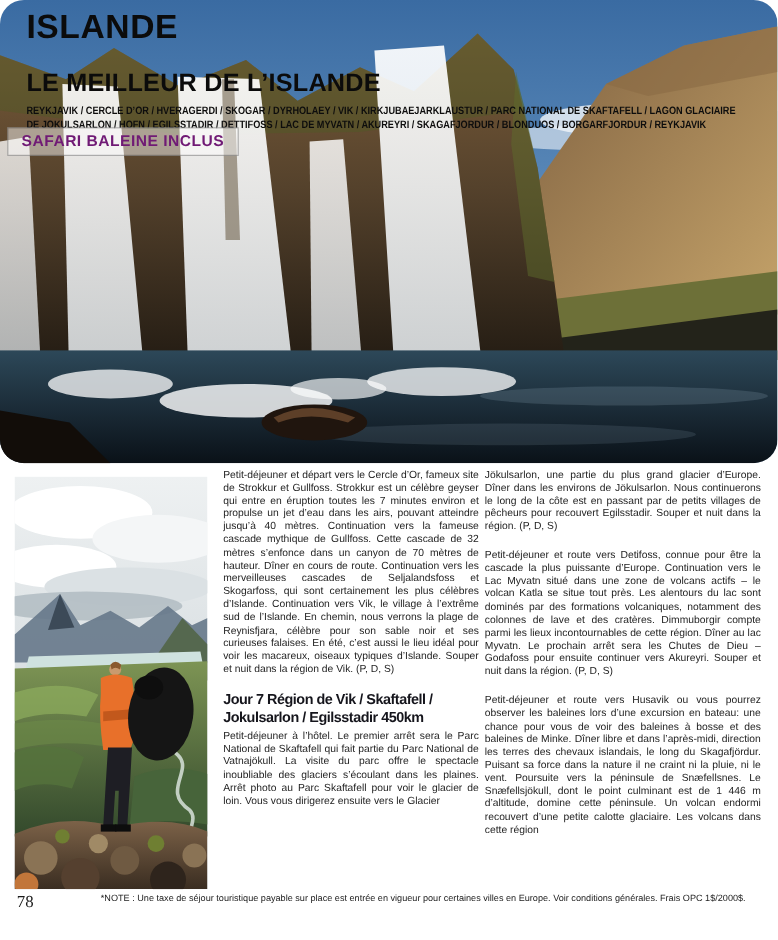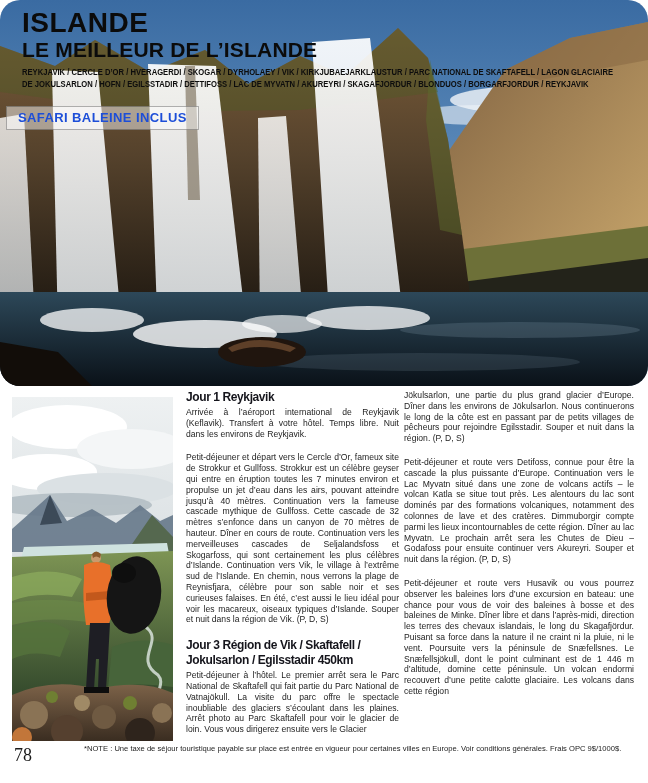--- a/index.html
+++ b/index.html
@@ -5,43 +5,43 @@
   * { margin:0; padding:0; box-sizing:border-box; }
   html,body { background:#ffffff; }
   body { font-family:"Liberation Sans", sans-serif; }
   .page { position:relative; width:648px; height:783px; background:#ffffff; overflow:hidden; }
 
   
   .hero { position:absolute; left:0; top:0; width:648px; height:386px; overflow:hidden;border-radius:20px; }
   .hero svg { position:absolute; left:0; top:0; width:100%; height:100%; display:block; }
   .hero-text { position:absolute; left:22px; top:8px; width:612px; color:#0b0b0b; }
   .hero-title { font-size:28px; font-weight:bold; letter-spacing:0.5px; line-height:30px; color:#0b0b0b; }
-  .hero-subtitle { font-size:21px; font-weight:bold; letter-spacing:0.2px; line-height:23px; color:#0b0b0b; }
+  .hero-subtitle { font-size:21px; font-weight:bold; letter-spacing:0.2px; line-height:23px; color:#0b0b0b;margin-top:20px; }
   .route-line { font-size:8.9px; font-weight:bold; line-height:11px; white-space:nowrap;
                 transform:scaleX(0.86); transform-origin:left center; color:#0d0d0d; margin-top:1px; }
   .routes { margin-top:6px; }
   .badge { position:absolute; left:6px; top:106px; padding:3px 11px 4px 11px;
            background:rgba(255,255,255,0.48); border:1px solid rgba(40,40,40,0.35);
-           font-size:13px; font-weight:bold; letter-spacing:0.4px; color:#1d4ed8; }
+           font-size:13px; font-weight:bold; letter-spacing:0.4px; color:#701a75; }
 
   
   .side-photo { position:absolute; left:12px; top:397px; width:161px; height:344px; overflow:hidden; }
   .side-photo svg { display:block; width:100%; height:100%; }
 
   .col { position:absolute; top:390px; }
   .col1 { left:186px; width:213px; }
   .col2 { left:404px; width:230px; }
   .day { margin-bottom:13px; }
   .day h3 { font-size:12px; line-height:15px; font-weight:bold; letter-spacing:-0.4px; color:#15151c; margin-bottom:2px; }
   .day p { font-size:8.6px; line-height:10.8px; color:#1d1d1d; text-align:justify; }
   .cont p { margin-top:0; }
 
   
   .footer { position:absolute; left:0; top:744px; width:648px; }
-  .page-number { position:absolute; left:14px; top:1px; font-family:"Liberation Serif", serif; font-size:18px; color:#1a1a1a; }
+  .page-number { position:absolute; left:14px; top:1px; font-family:"Liberation Serif", serif; font-size:14px; color:#1a1a1a; }
   .notes { position:absolute; left:84px; top:0; width:556px; font-size:7.6px; line-height:9.6px; color:#1c1c1c; }
 </style>
 </head>
 <body>
 
 <div class="page">
 
   <div class="hero">
     <svg viewBox="0 0 648 386" preserveAspectRatio="none" aria-hidden="true">
       <defs>
@@ -167,44 +167,40 @@
       <ellipse cx="122" cy="198" rx="27" ry="39" fill="#151515" transform="rotate(8 122 198)"></ellipse>
       <ellipse cx="112" cy="176" rx="12" ry="10" fill="#0e0e0e"></ellipse>
       <path d="M78,226 L98,226 L96,262 L94,292 L86,292 L87,262 L84,262 L82,292 L74,292 L76,258 Z" fill="#1e1e24"></path>
       <rect x="72" y="290" width="13" height="6" fill="#0d0d0d"></rect>
       <rect x="84" y="290" width="13" height="6" fill="#0d0d0d"></rect>
     </svg>
   </div>
 
   <div class="col col1">
     <div class="day">
-      <h3>Jour 1  Reykjavik</h3>
-      <p>Arrivée à l’aéroport international de Reykjavik (Keflavik). Transfert à votre hôtel. Temps libre. Nuit dans les environs de Reykjavik.</p>
-    </div>
-    <div class="day">
       <p>Petit-déjeuner et départ vers le Cercle d’Or, fameux site de Strokkur et Gullfoss. Strokkur est un célèbre geyser qui entre en éruption toutes les 7 minutes environ et propulse un jet d’eau dans les airs, pouvant atteindre jusqu’à 40 mètres. Continuation vers la fameuse cascade mythique de Gullfoss. Cette cascade de 32 mètres s’enfonce dans un canyon de 70 mètres de hauteur. Dîner en cours de route. Continuation vers les merveilleuses cascades de Seljalandsfoss et Skogarfoss, qui sont certainement les plus célèbres d’Islande. Continuation vers Vik, le village à l’extrême sud de l’Islande. En chemin, nous verrons la plage de Reynisfjara, célèbre pour son sable noir et ses curieuses falaises. En été, c’est aussi le lieu idéal pour voir les macareux, oiseaux typiques d’Islande. Souper et nuit dans la région de Vik. (P, D, S)</p>
     </div>
     <div class="day">
-      <h3>Jour 3  Région de Vik / Skaftafell / Jokulsarlon / Egilsstadir 450km</h3>
+      <h3>Jour 7  Région de Vik / Skaftafell / Jokulsarlon / Egilsstadir 450km</h3>
       <p>Petit-déjeuner à l’hôtel.  Le premier arrêt sera le Parc National de Skaftafell qui fait partie du Parc National de Vatnajökull. La visite du parc offre le spectacle inoubliable des glaciers s’écoulant dans les plaines. Arrêt photo au Parc Skaftafell pour voir le glacier de loin. Vous vous dirigerez ensuite vers le Glacier</p>
     </div>
   </div>
 
   <div class="col col2">
     <div class="day cont">
-      <p>Jökulsarlon, une partie du plus grand glacier d’Europe. Dîner dans les environs de Jökulsarlon. Nous continuerons le long de la côte est en passant par de petits villages de pêcheurs pour rejoindre Egilsstadir. Souper et nuit dans la région.  (P, D, S)</p>
+      <p>Jökulsarlon, une partie du plus grand glacier d’Europe. Dîner dans les environs de Jökulsarlon. Nous continuerons le long de la côte est en passant par de petits villages de pêcheurs pour recouvert Egilsstadir. Souper et nuit dans la région.  (P, D, S)</p>
     </div>
     <div class="day">
       <p>Petit-déjeuner et route vers Detifoss, connue pour être la cascade la plus puissante d’Europe. Continuation vers le Lac Myvatn situé dans une zone de volcans actifs – le volcan Katla se situe tout près. Les alentours du lac sont dominés par des formations volcaniques, notamment des colonnes de lave et des cratères. Dimmuborgir compte parmi les lieux incontournables de cette région. Dîner au lac Myvatn. Le prochain arrêt sera les Chutes de Dieu – Godafoss pour ensuite continuer vers Akureyri. Souper et nuit dans la région. (P, D, S)</p>
     </div>
     <div class="day">
       <p>Petit-déjeuner et route vers Husavik ou vous pourrez observer les baleines lors d’une excursion en bateau: une chance pour vous de voir des baleines à bosse et des baleines de Minke. Dîner libre et dans l’après-midi, direction les terres des chevaux islandais, le long du Skagafjördur. Puisant sa force dans la nature il ne craint ni la pluie, ni le vent. Poursuite vers la péninsule de Snæfellsnes. Le Snæfellsjökull, dont le point culminant est de 1 446 m d’altitude, domine cette péninsule. Un volcan endormi recouvert d’une petite calotte glaciaire. Les volcans dans cette région</p>
     </div>
   </div>
 
   <div class="footer">
     <div class="page-number">78</div>
     <div class="notes">
-      <div>*NOTE : Une taxe de séjour touristique payable sur place est entrée en vigueur pour certaines villes en Europe. Voir conditions générales. Frais OPC 9$/1000$.</div>
+      <div>*NOTE : Une taxe de séjour touristique payable sur place est entrée en vigueur pour certaines villes en Europe. Voir conditions générales. Frais OPC 1$/2000$.</div>
     </div>
   </div>
 
 </div>
 
 </body></html>

